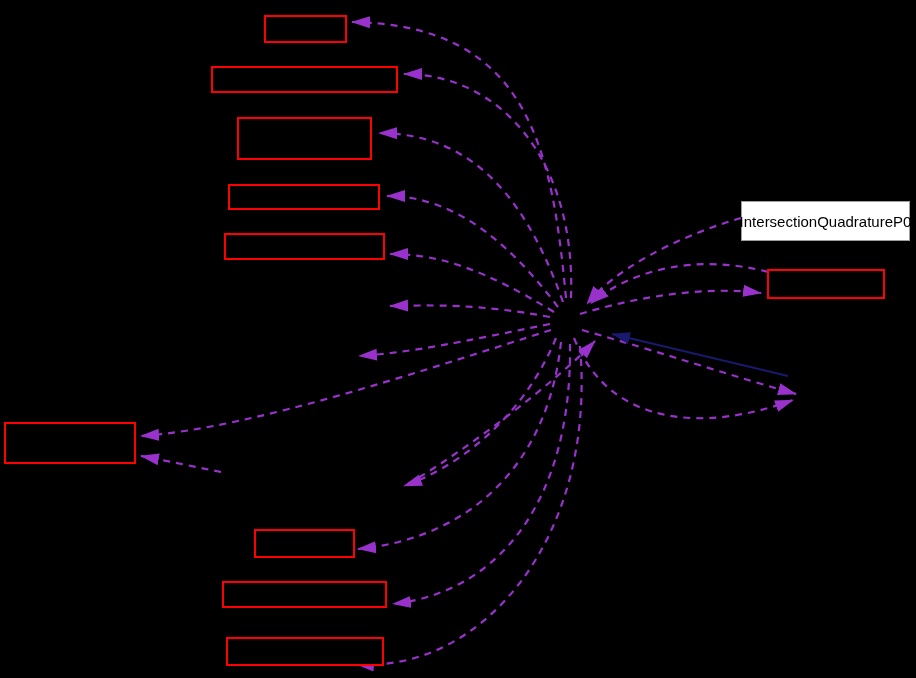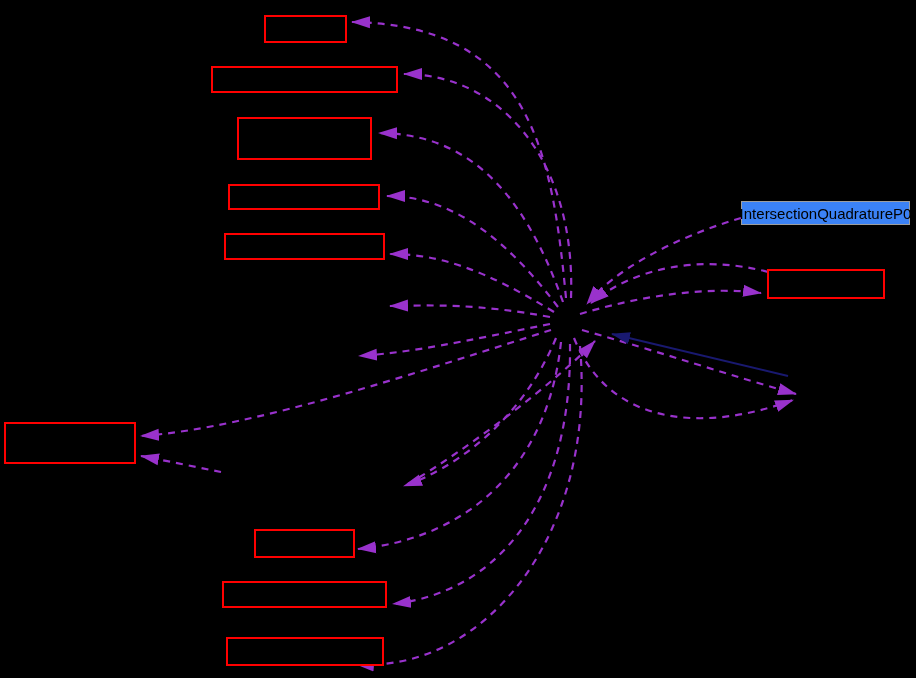--- a/index.html
+++ b/index.html
@@ -74,15 +74,15 @@
         <rect x="229" y="185" width="150" height="24" fill="#000000" stroke="#ff0000" stroke-width="2"></rect>
         <rect x="225" y="234" width="159" height="25" fill="#000000" stroke="#ff0000" stroke-width="2"></rect>
         <rect x="768" y="270" width="116" height="28" fill="#000000" stroke="#ff0000" stroke-width="2"></rect>
         <rect x="5" y="423" width="130" height="40" fill="#000000" stroke="#ff0000" stroke-width="2"></rect>
         <rect x="255" y="530" width="99" height="27" fill="#000000" stroke="#ff0000" stroke-width="2"></rect>
         <rect x="223" y="582" width="163" height="25" fill="#000000" stroke="#ff0000" stroke-width="2"></rect>
         <rect x="227" y="638" width="156" height="27" fill="#000000" stroke="#ff0000" stroke-width="2"></rect>
       </g>
   </svg>
 
-  <div id="tooltip-label" style="left: 741px; top: 201px; width: 169px; height: 24px; background: #3b82f6; color: rgb(0, 0, 0);">IntersectionQuadratureP0</div>
+  <div id="tooltip-label" style="left: 741px; top: 201px; width: 169px; height: 40px; background: #ffffff; color: rgb(0, 0, 0);">IntersectionQuadratureP0</div>
 
 </div>
 
 </body></html>

